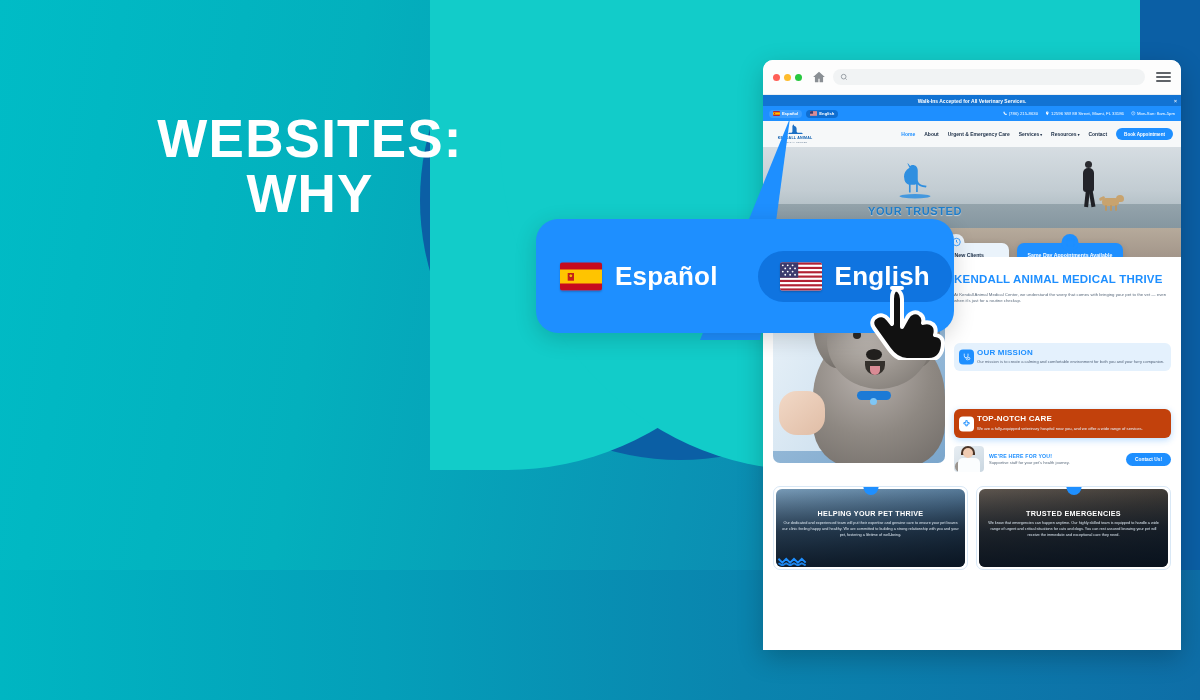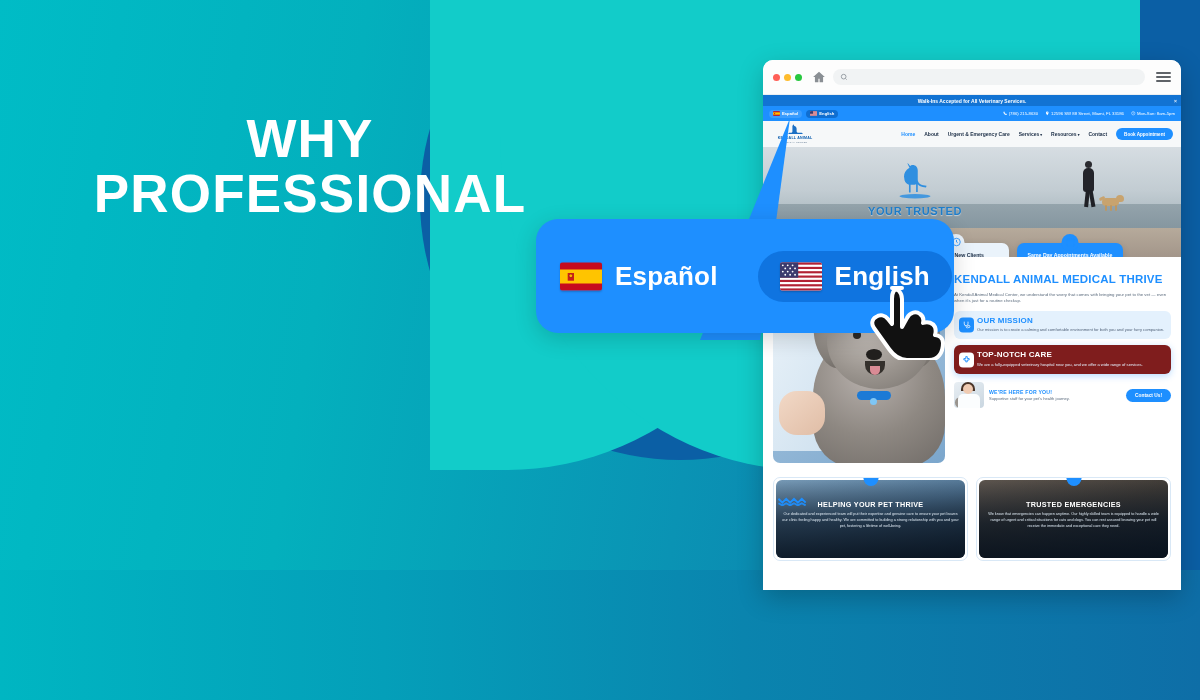--- a/index.html
+++ b/index.html
@@ -26,21 +26,21 @@
     background:linear-gradient(90deg,#00b6c2 0%,#049fb9 32%,#0a84ae 62%,#0e6ea7 100%);}
 
   
   .headline{position:absolute;left:0;top:112px;width:620px;
     color:#fff;text-align:center;font-weight:800;
     font-size:53px;line-height:1.03;letter-spacing:1.2px;
     text-transform:uppercase;z-index:8;}
   .headline .ln{display:block;white-space:nowrap;}
 
   
-  .browser{position:absolute;left:763px;top:60px;width:418px;height:530px;
+  .browser{position:absolute;left:763px;top:60px;width:418px;height:590px;
     background:#fff;border-radius:10px 10px 0 0;
     box-shadow:0 8px 26px rgba(0,0,0,.22);overflow:hidden;z-index:4;}
   .chrome{height:34px;background:#fdfdfd;display:flex;align-items:center;
     padding:0 10px;gap:7px;border-bottom:1px solid #eceff1;}
   .dots{display:flex;gap:4px;}
   .dot{width:7px;height:7px;border-radius:50%;}
   .dot.r{background:#ff5f57;} .dot.y{background:#febc2e;} .dot.g{background:#28c840;}
   .home-ic{width:14px;height:14px;color:#8a8f94;margin-left:3px;}
   .urlbar{flex:1;height:16px;background:#f1f3f4;border-radius:8px;
     display:flex;align-items:center;padding:0 7px;gap:4px;}
@@ -136,23 +136,23 @@
   .pd-eye-l{left:80px;} .pd-eye-r{left:112px;}
   .pd-nose{position:absolute;left:93px;top:76px;width:16px;height:11px;border-radius:50%;background:#22201e;}
   .pd-mouth{position:absolute;left:92px;top:88px;width:20px;height:14px;border-radius:0 0 11px 11px;background:#34302c;}
   .pd-tongue{position:absolute;left:97px;top:93px;width:10px;height:9px;border-radius:0 0 6px 6px;background:#d98b95;}
   .pd-collar{position:absolute;left:84px;top:118px;width:34px;height:9px;border-radius:5px;background:#1c7ad6;}
   .pd-tag{position:absolute;left:97px;top:125px;width:7px;height:7px;border-radius:50%;background:#7ec6f5;}
 
   .col-right{flex:1;display:flex;flex-direction:column;gap:6px;}
   .kam-title{font-size:11.5px;font-weight:800;color:#1e8fff;line-height:1.1;letter-spacing:.2px;}
   .kam-desc{font-size:4.3px;color:#5b6b7d;line-height:1.5;}
-  .card{border-radius:6px;padding:6px 6px 6px 23px;position:relative;}
+  .card{border-radius:6px;padding:6px 6px 6px 23px;position:relative;margin-top:32px;}
   .card.lightblue{background:#e4f1fd;}
-  .card.blue{background:#7f1d1d;box-shadow:0 2px 7px rgba(30,143,255,.32);}
+  .card.blue{background:#c2410c;box-shadow:0 2px 7px rgba(30,143,255,.32);}
   .card .cic{position:absolute;left:5px;top:50%;transform:translateY(-50%);
     width:15px;height:15px;border-radius:4px;display:flex;align-items:center;justify-content:center;}
   .card.lightblue .cic{background:#1e8fff;}
   .card.blue .cic{background:#fff;}
   .card .cic svg{width:9px;height:9px;}
   .card .ch{font-size:8px;font-weight:800;letter-spacing:.2px;line-height:1.1;}
   .card.lightblue .ch{color:#1e8fff;}
   .card.blue .ch{color:#fff;}
   .card .cb{font-size:4.1px;line-height:1.5;margin-top:2px;}
   .card.lightblue .cb{color:#53647a;}
@@ -206,22 +206,22 @@
 <div class="stage">
 
   <div class="bg-base"></div>
   <div class="bg-darkblue"></div>
   <div class="bg-darkblue-curve"></div>
   <div class="bg-teal-blob2"></div>
   <div class="bg-teal-blob"></div>
   <div class="bg-bottom-fade"></div>
 
   <div class="headline">
+    <span class="ln">WEBSITES:</span>
     <span class="ln">WHY</span>
-    <span class="ln">PROFESSIONAL</span>
   </div>
 
   <div class="browser">
 
     <div class="chrome">
       <div class="dots">
         <span class="dot r"></span>
         <span class="dot y"></span>
         <span class="dot g"></span>
       </div>

